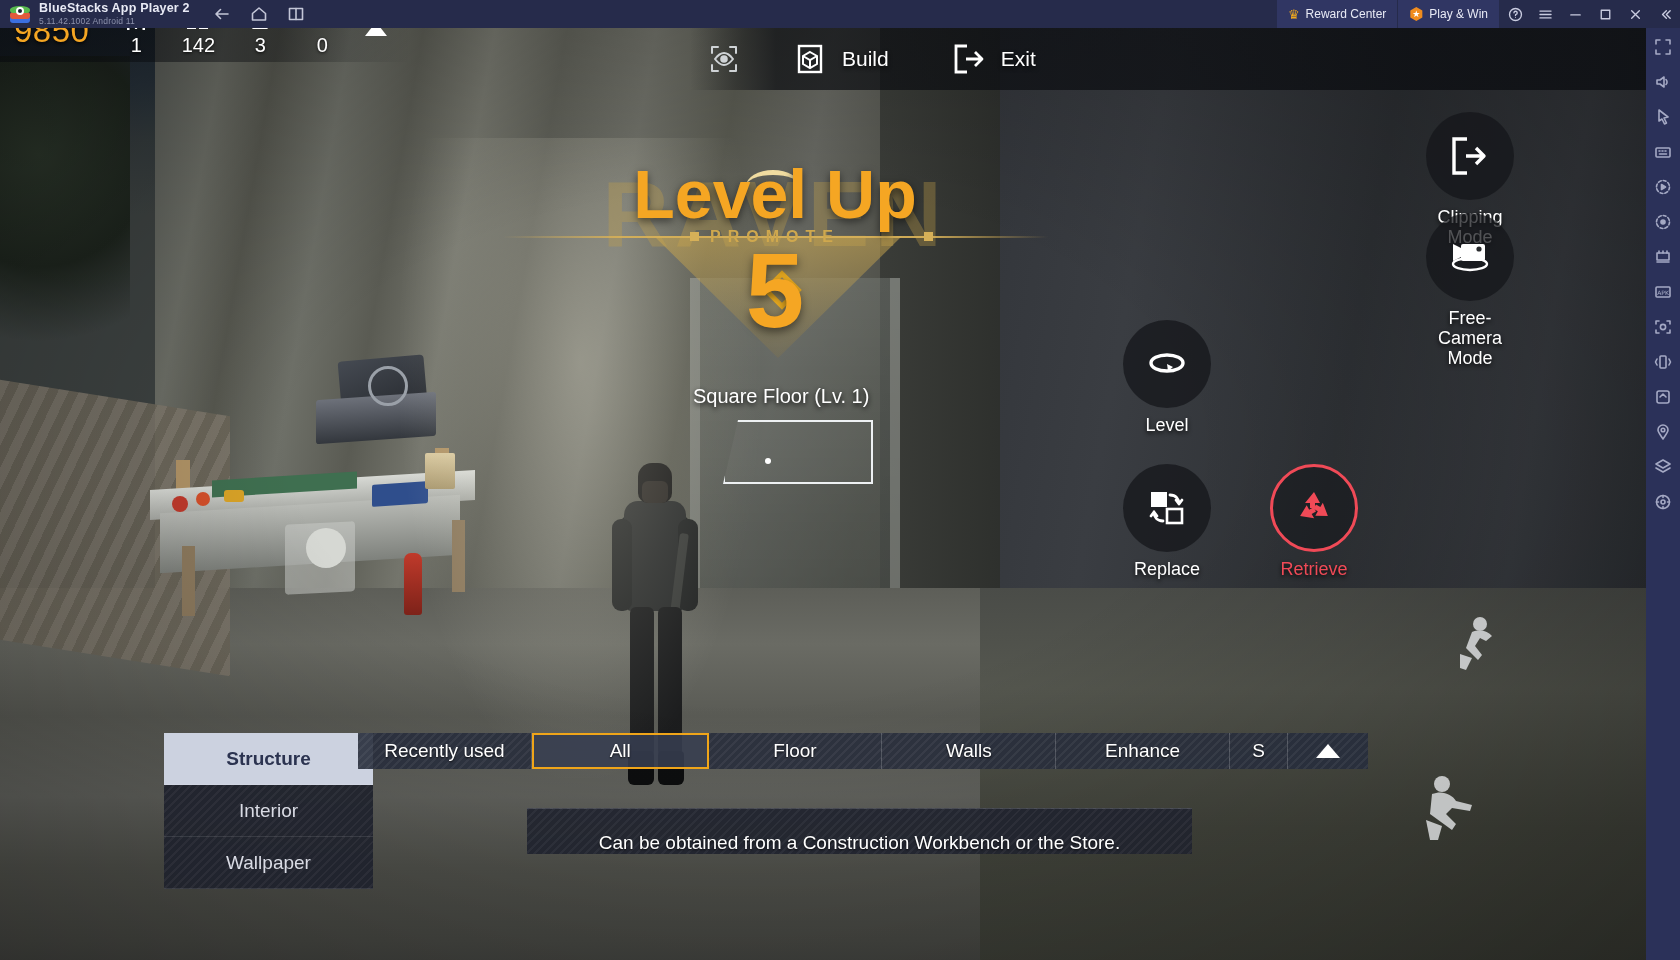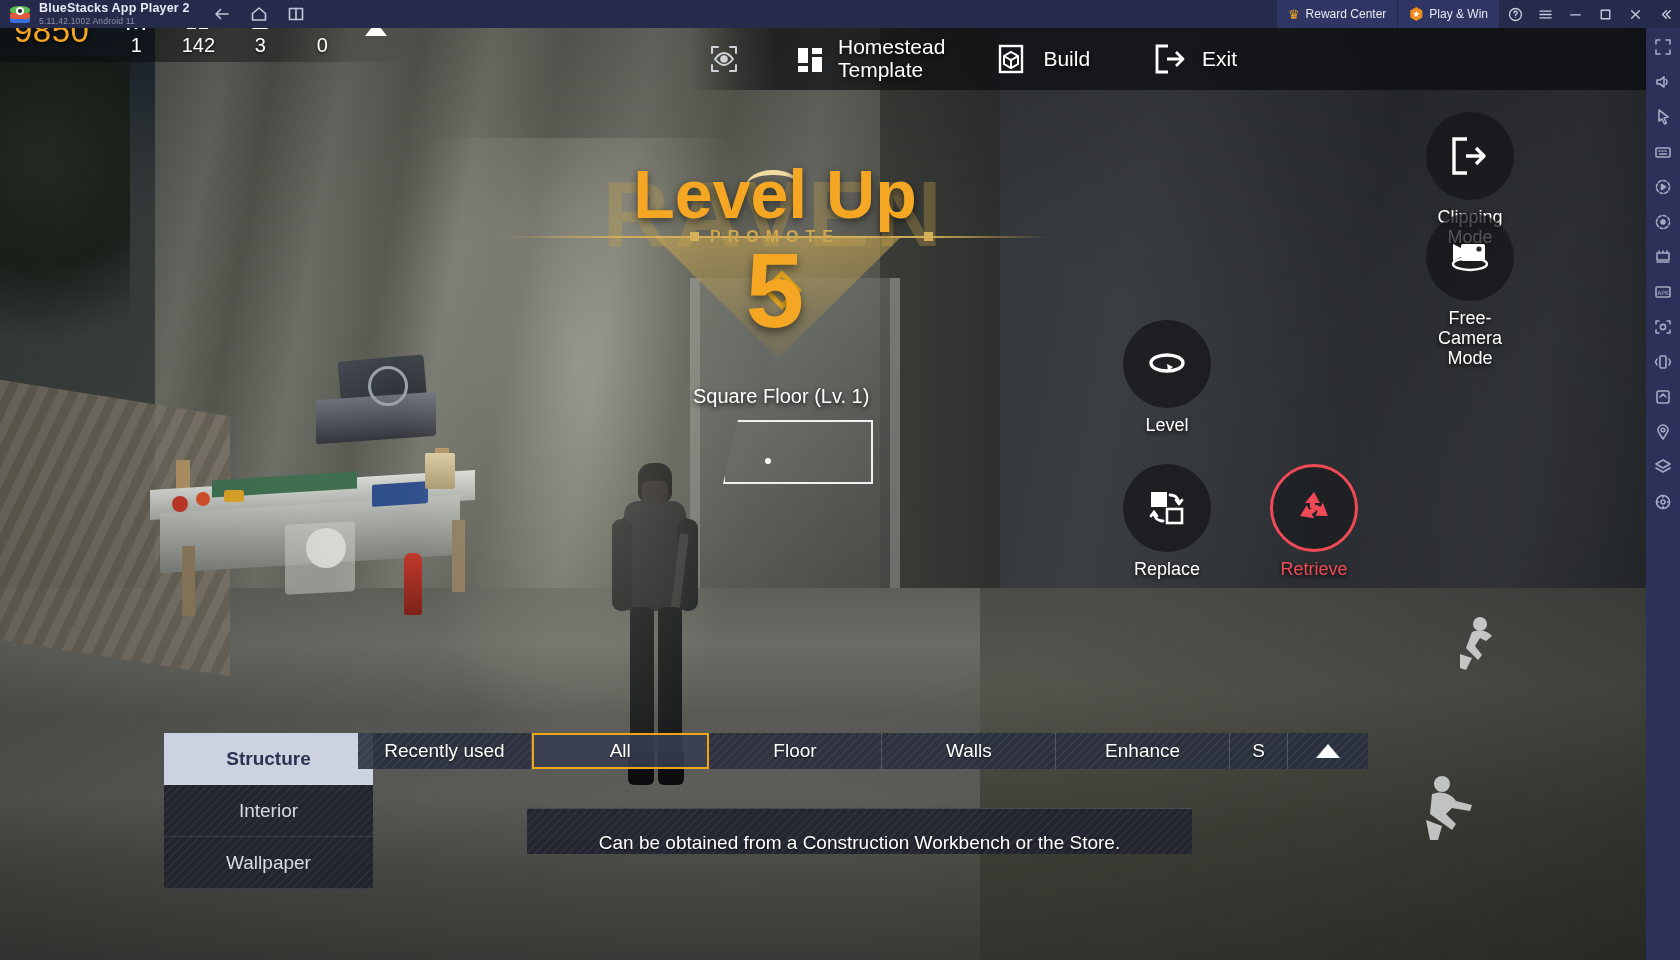--- a/index.html
+++ b/index.html
@@ -539,34 +539,20 @@
   <div class="tb-item" style="margin-left:14px">
     <div class="tb-ico">
       <svg width="40" height="40" viewBox="0 0 40 40" class="bs-line" style="color:#cfd3d6;stroke-width:2">
         <path d="M8 14V8h6M32 14V8h-6M8 26v6h6M32 26v6h-6"></path>
         <path d="M11 20c3-4 6-6 9-6s6 2 9 6c-3 4-6 6-9 6s-6-2-9-6z"></path>
         <circle cx="20" cy="20" r="2.8" fill="currentColor"></circle>
       </svg>
     </div>
   </div>
 
-  <div class="tb-item" style="margin-left:46px">
-    <div class="tb-ico">
-      <svg width="36" height="36" viewBox="0 0 36 36">
-        <rect x="6" y="7" width="10" height="15" fill="#fff"></rect>
-        <rect x="6" y="25" width="10" height="6" fill="#fff"></rect>
-        <rect x="20" y="7" width="10" height="6" fill="#fff"></rect>
-        <rect x="20" y="16" width="10" height="15" fill="#fff"></rect>
-      </svg>
-    </div>
-    <div class="lbl two" style="margin-left:8px">
-      <div>Homestead</div>
-      <div>Template</div>
-    </div>
-  </div>
 
 
   <div class="tb-item" style="margin-left:46px">
     <div class="tb-ico">
       <svg width="36" height="36" viewBox="0 0 36 36">
         <rect x="7" y="5" width="22" height="26" fill="none" stroke="#fff" stroke-width="2.4"></rect>
         <path d="M18 11 25 15v8l-7 4-7-4v-8z" fill="none" stroke="#fff" stroke-width="2"></path>
         <path d="M11 15l7 4 7-4M18 19v8" stroke="#fff" stroke-width="2" fill="none"></path>
       </svg>
     </div>

